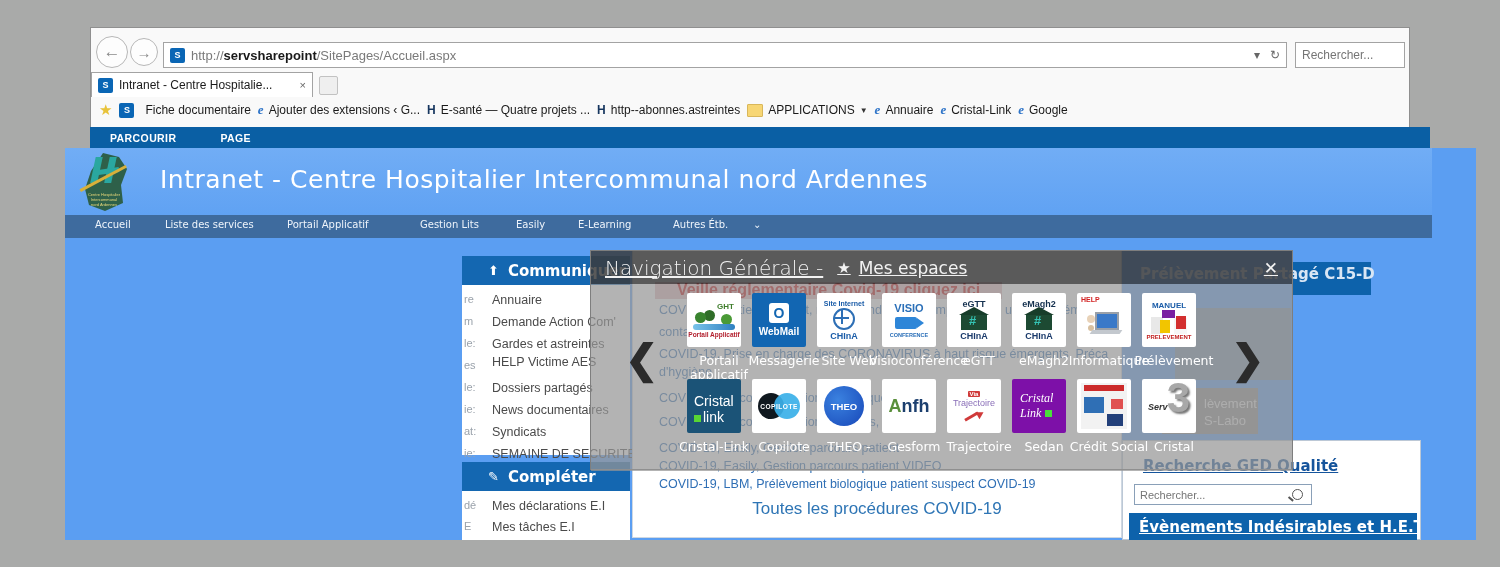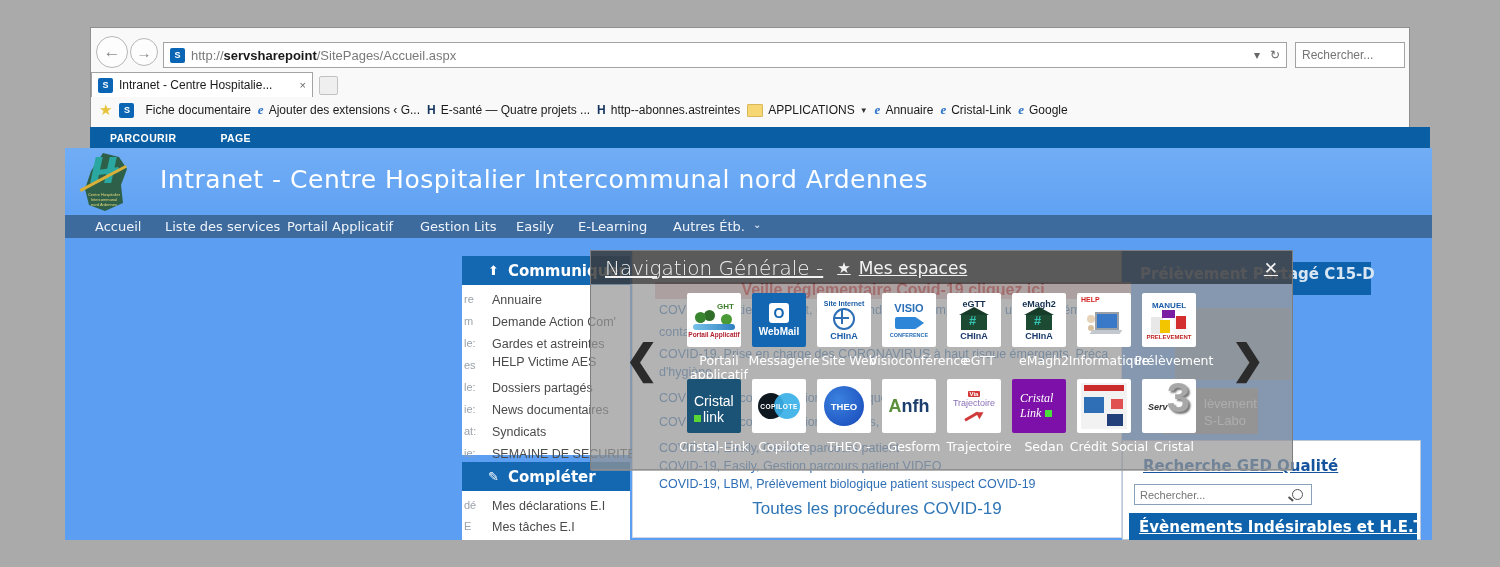--- a/index.html
+++ b/index.html
@@ -27,38 +27,38 @@
   .ic-ie{color:#2e74c8;font-size:13px;font-weight:bold;font-family:"Liberation Serif",serif;font-style:italic;}
   .ic-h{color:#15355e;font-weight:bold;font-size:12px;}
   .ic-folder{display:inline-block;width:14px;height:11px;background:#f7d674;border:1px solid #d9b75a;border-radius:1px;}
   .ic-star{color:#e8c33a;font-size:15px;}
   .caret{font-size:8px;color:#333;}
 
   
   #ribbon{left:90px;top:127px;width:1320px;height:21px;background:#0a5fa4;color:#fff;display:flex;align-items:center;gap:44px;padding-left:20px;font-size:10.5px;font-weight:bold;letter-spacing:.4px;}
 
   
-  #page{left:65px;top:148px;width:1367px;height:392px;background:#5b9ef2;overflow:hidden;}
+  #page{left:65px;top:148px;width:1367px;height:392px;background:#5b9ef2;overflow:hidden;padding-left:44px;}
   #band{position:absolute;left:0;top:0;width:1367px;height:67px;background:linear-gradient(#71adf5,#60a2f3);}
   #site-title{position:absolute;left:95px;top:17px;color:#fff;font-size:25px;font-family:"DejaVu Sans",sans-serif;letter-spacing:.5px;}
   #logo{position:absolute;left:10px;top:3px;width:84px;height:62px;}
   #navbar{position:absolute;left:0;top:67px;width:1367px;height:23px;background:#3e6b9e;}
-  .navitem{position:absolute;top:4px;color:#eef4fb;font-size:13px;font-family:"DejaVu Sans",sans-serif;white-space:nowrap;}
+  .navitem{position:absolute;top:4px;color:#eef4fb;font-size:10px;font-family:"DejaVu Sans",sans-serif;white-space:nowrap;}
 
   
   #sidebar{position:absolute;left:397px;top:102px;width:168px;height:290px;}
   .sb-head{position:absolute;left:0;width:168px;height:29px;background:#1467b1;color:#fff;display:flex;align-items:center;gap:9px;padding-left:26px;box-sizing:border-box;font-size:15px;font-weight:bold;font-family:"DejaVu Sans",sans-serif;}
   .sb-head .sb-ic{font-size:13px;font-weight:normal;}
   .sb-list{position:absolute;left:0;width:168px;background:#fff;}
   .sb-item{position:absolute;left:30px;font-size:12.5px;color:#4a4a4a;white-space:nowrap;}
   .sb-frag{position:absolute;left:2px;font-size:11px;color:#9aa2ab;}
 
   
   #content{position:absolute;left:567px;top:102px;width:490px;height:288px;background:#fff;border:1px solid #cfd8e2;box-sizing:border-box;}
-  #banner{position:absolute;left:22px;top:31px;width:476px;height:17px;background:#e7b9bd;color:#c00000;font-weight:bold;font-size:16px;text-align:center;line-height:15px;white-space:nowrap;overflow:hidden;}
+  #banner{position:absolute;left:22px;top:31px;width:347px;height:17px;background:#e7b9bd;color:#c00000;font-weight:bold;font-size:16px;text-align:center;line-height:15px;white-space:nowrap;overflow:hidden;}
   .covid{position:absolute;left:26px;color:#2f6fb5;font-size:12.5px;white-space:nowrap;overflow:hidden;max-width:450px;}
   #lbm{position:absolute;left:26px;top:226px;color:#2f6fb5;font-size:12.5px;}
   #toutes{position:absolute;left:0;top:248px;width:100%;text-align:center;color:#2e75b5;font-size:17px;}
 
   
   #rc-head1{position:absolute;left:1075px;top:117px;color:#d9e6f4;font-size:15px;font-weight:bold;font-family:"DejaVu Sans",sans-serif;white-space:nowrap;}
   #rc-bluebox1{position:absolute;left:1228px;top:114px;width:78px;height:33px;background:#0d62ab;}
   #rc-steel{position:absolute;left:1110px;top:160px;width:116px;height:72px;background:#7a93ae;}
   #rc-graybox{position:absolute;left:1097px;top:240px;width:96px;height:46px;background:#8f8f8f;overflow:hidden;}
   #rc-graybox span{position:absolute;left:42px;color:#e8e8e8;font-size:13px;white-space:nowrap;}

